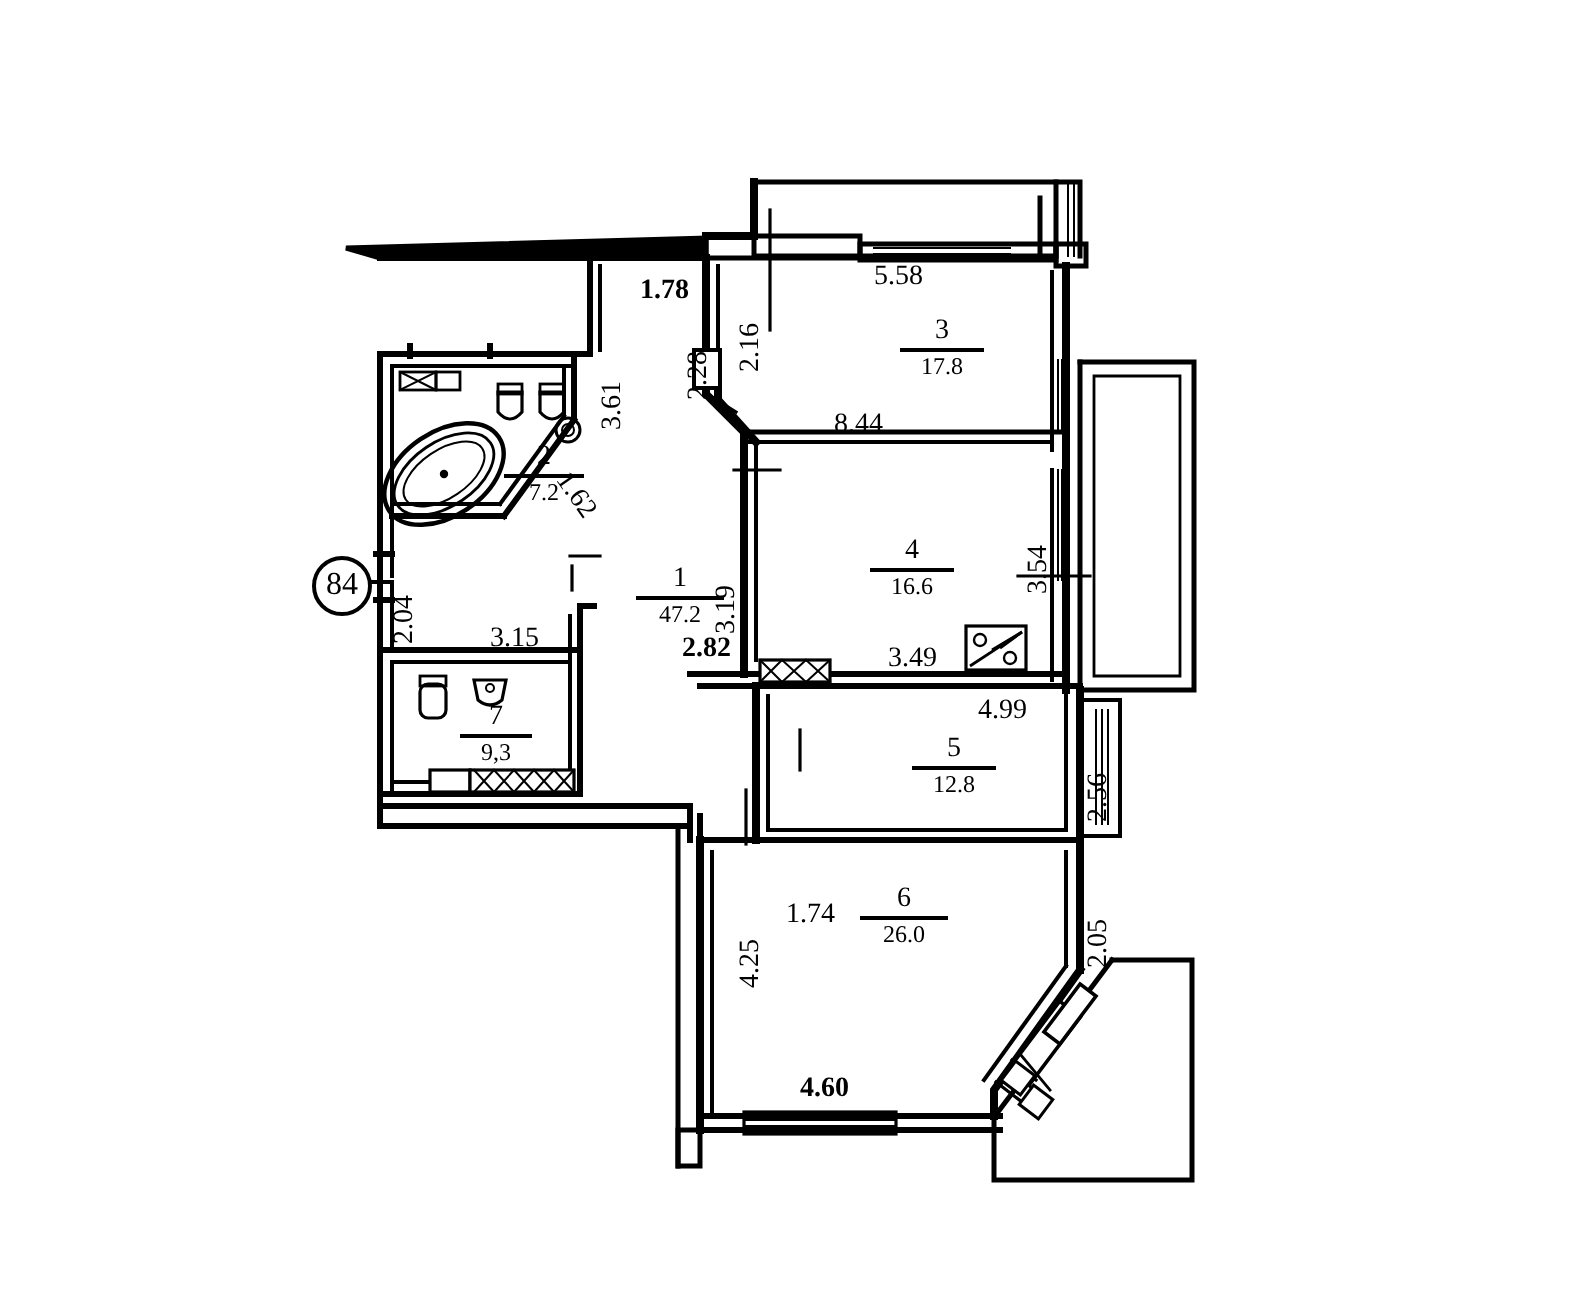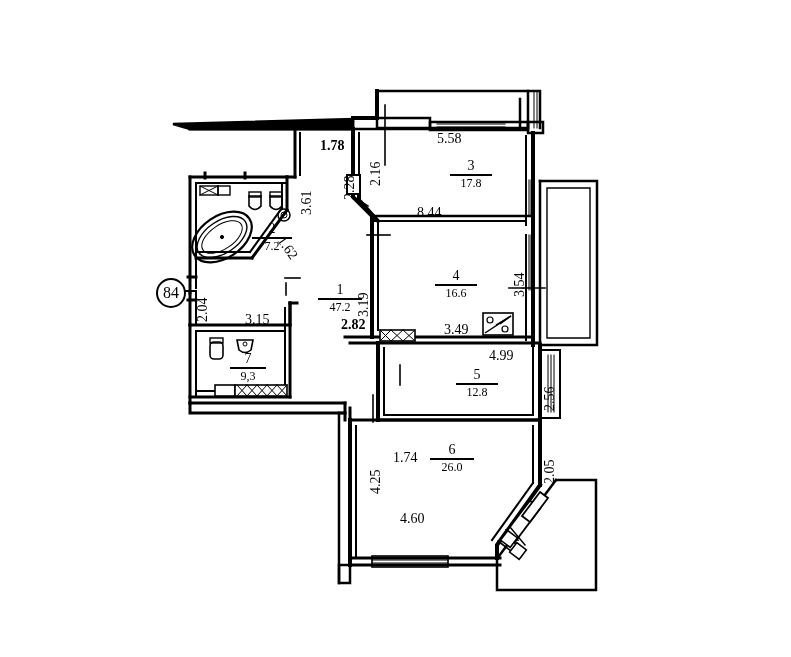--- a/index.html
+++ b/index.html
@@ -333,21 +333,21 @@
   <div class="dim-label vert" style="left:357px; top:317px;">3.19</div>
   <div class="dim-label vert" style="left:196px; top:322px;">2.04</div>
   <div class="dim-label" style="left:245px; top:313px;">3.15</div>
   <div class="dim-label" style="left:341px; top:318px;font-weight:bold;">2.82</div>
   <div class="dim-label" style="left:444px; top:323px;">3.49</div>
   <div class="dim-label" style="left:489px; top:349px;">4.99</div>
   <div class="dim-label vert" style="left:543px; top:411px;">2.56</div>
   <div class="dim-label" style="left:393px; top:409px;margin-top:42px;">1.74</div>
   <div class="dim-label vert" style="left:543px; top:484px;">2.05</div>
   <div class="dim-label vert" style="left:369px; top:494px;">4.25</div>
-  <div class="dim-label" style="left:400px; top:512px;">4.60</div>
+  <div class="dim-label" style="left:400px; top:538px;font-weight:bold;">4.60</div>
 
   <div class="room-label" style="left:318px; top:283px; width:44px;">
     <span class="room-num">1</span>
     <span class="room-rule"></span>
     <span class="room-area">47.2</span>
   </div>
 
   <div class="room-label" style="left:252px; top:222px; width:40px;">
     <span class="room-num">2</span>
     <span class="room-rule"></span>

